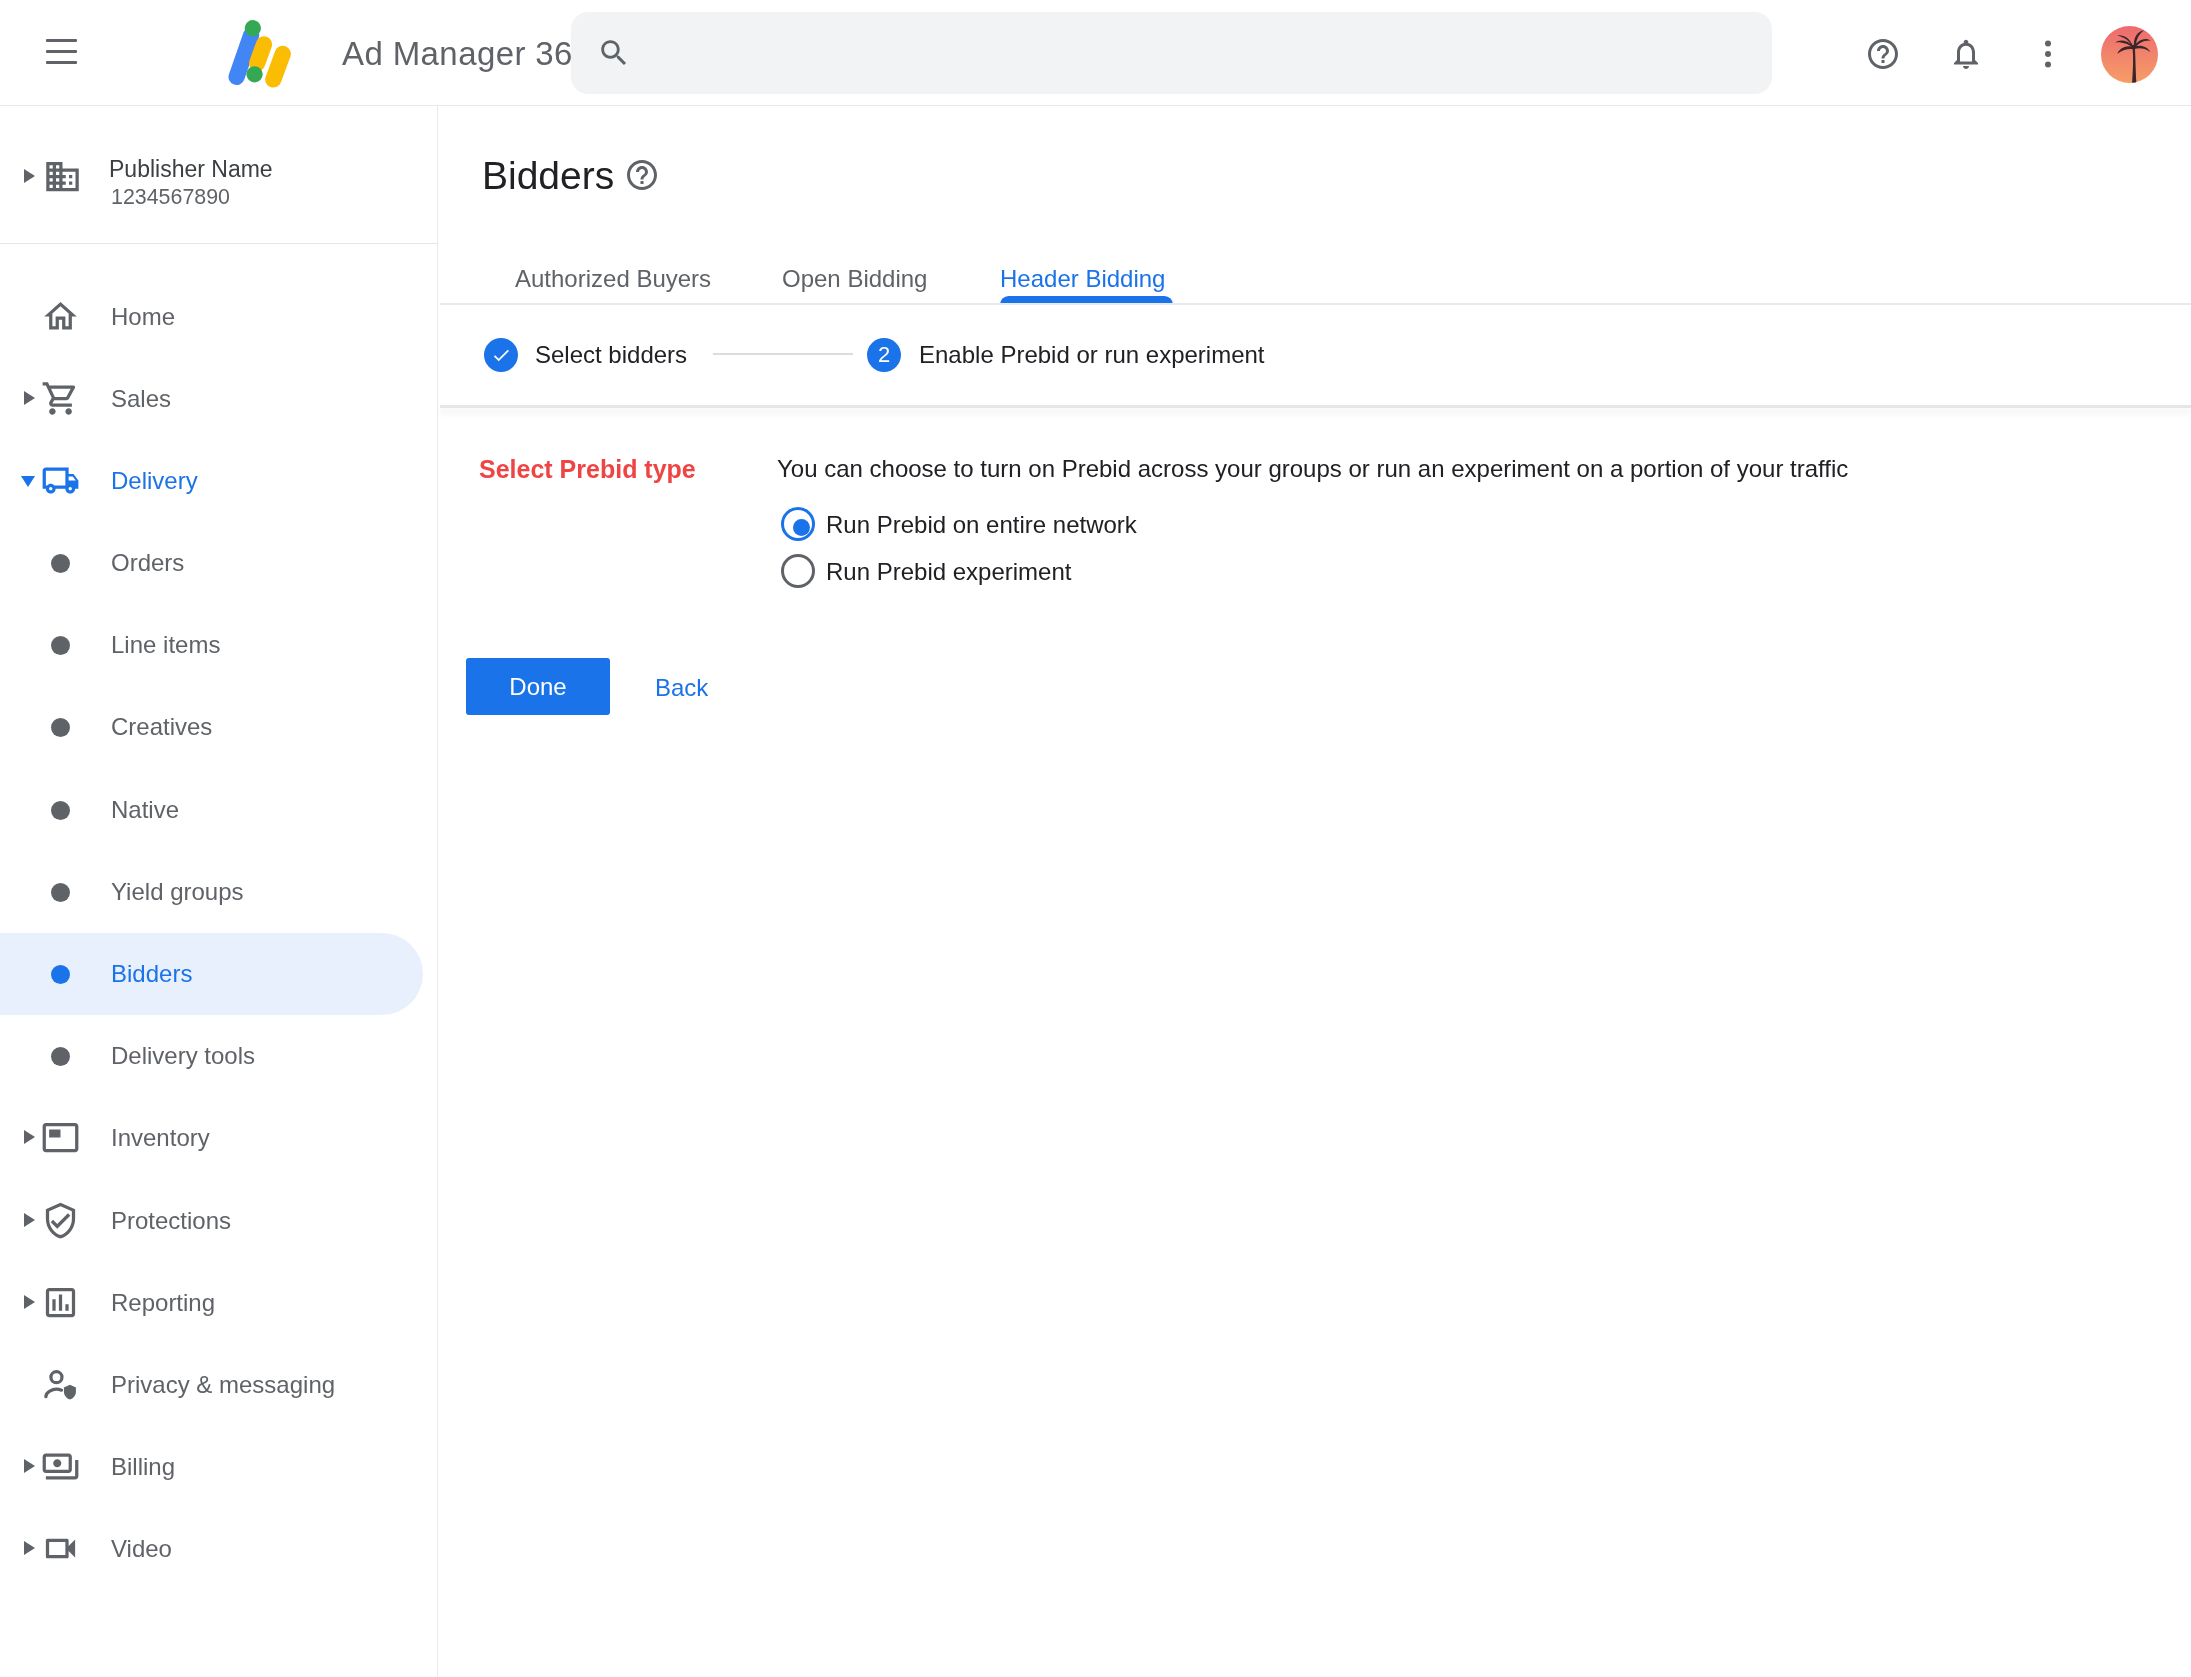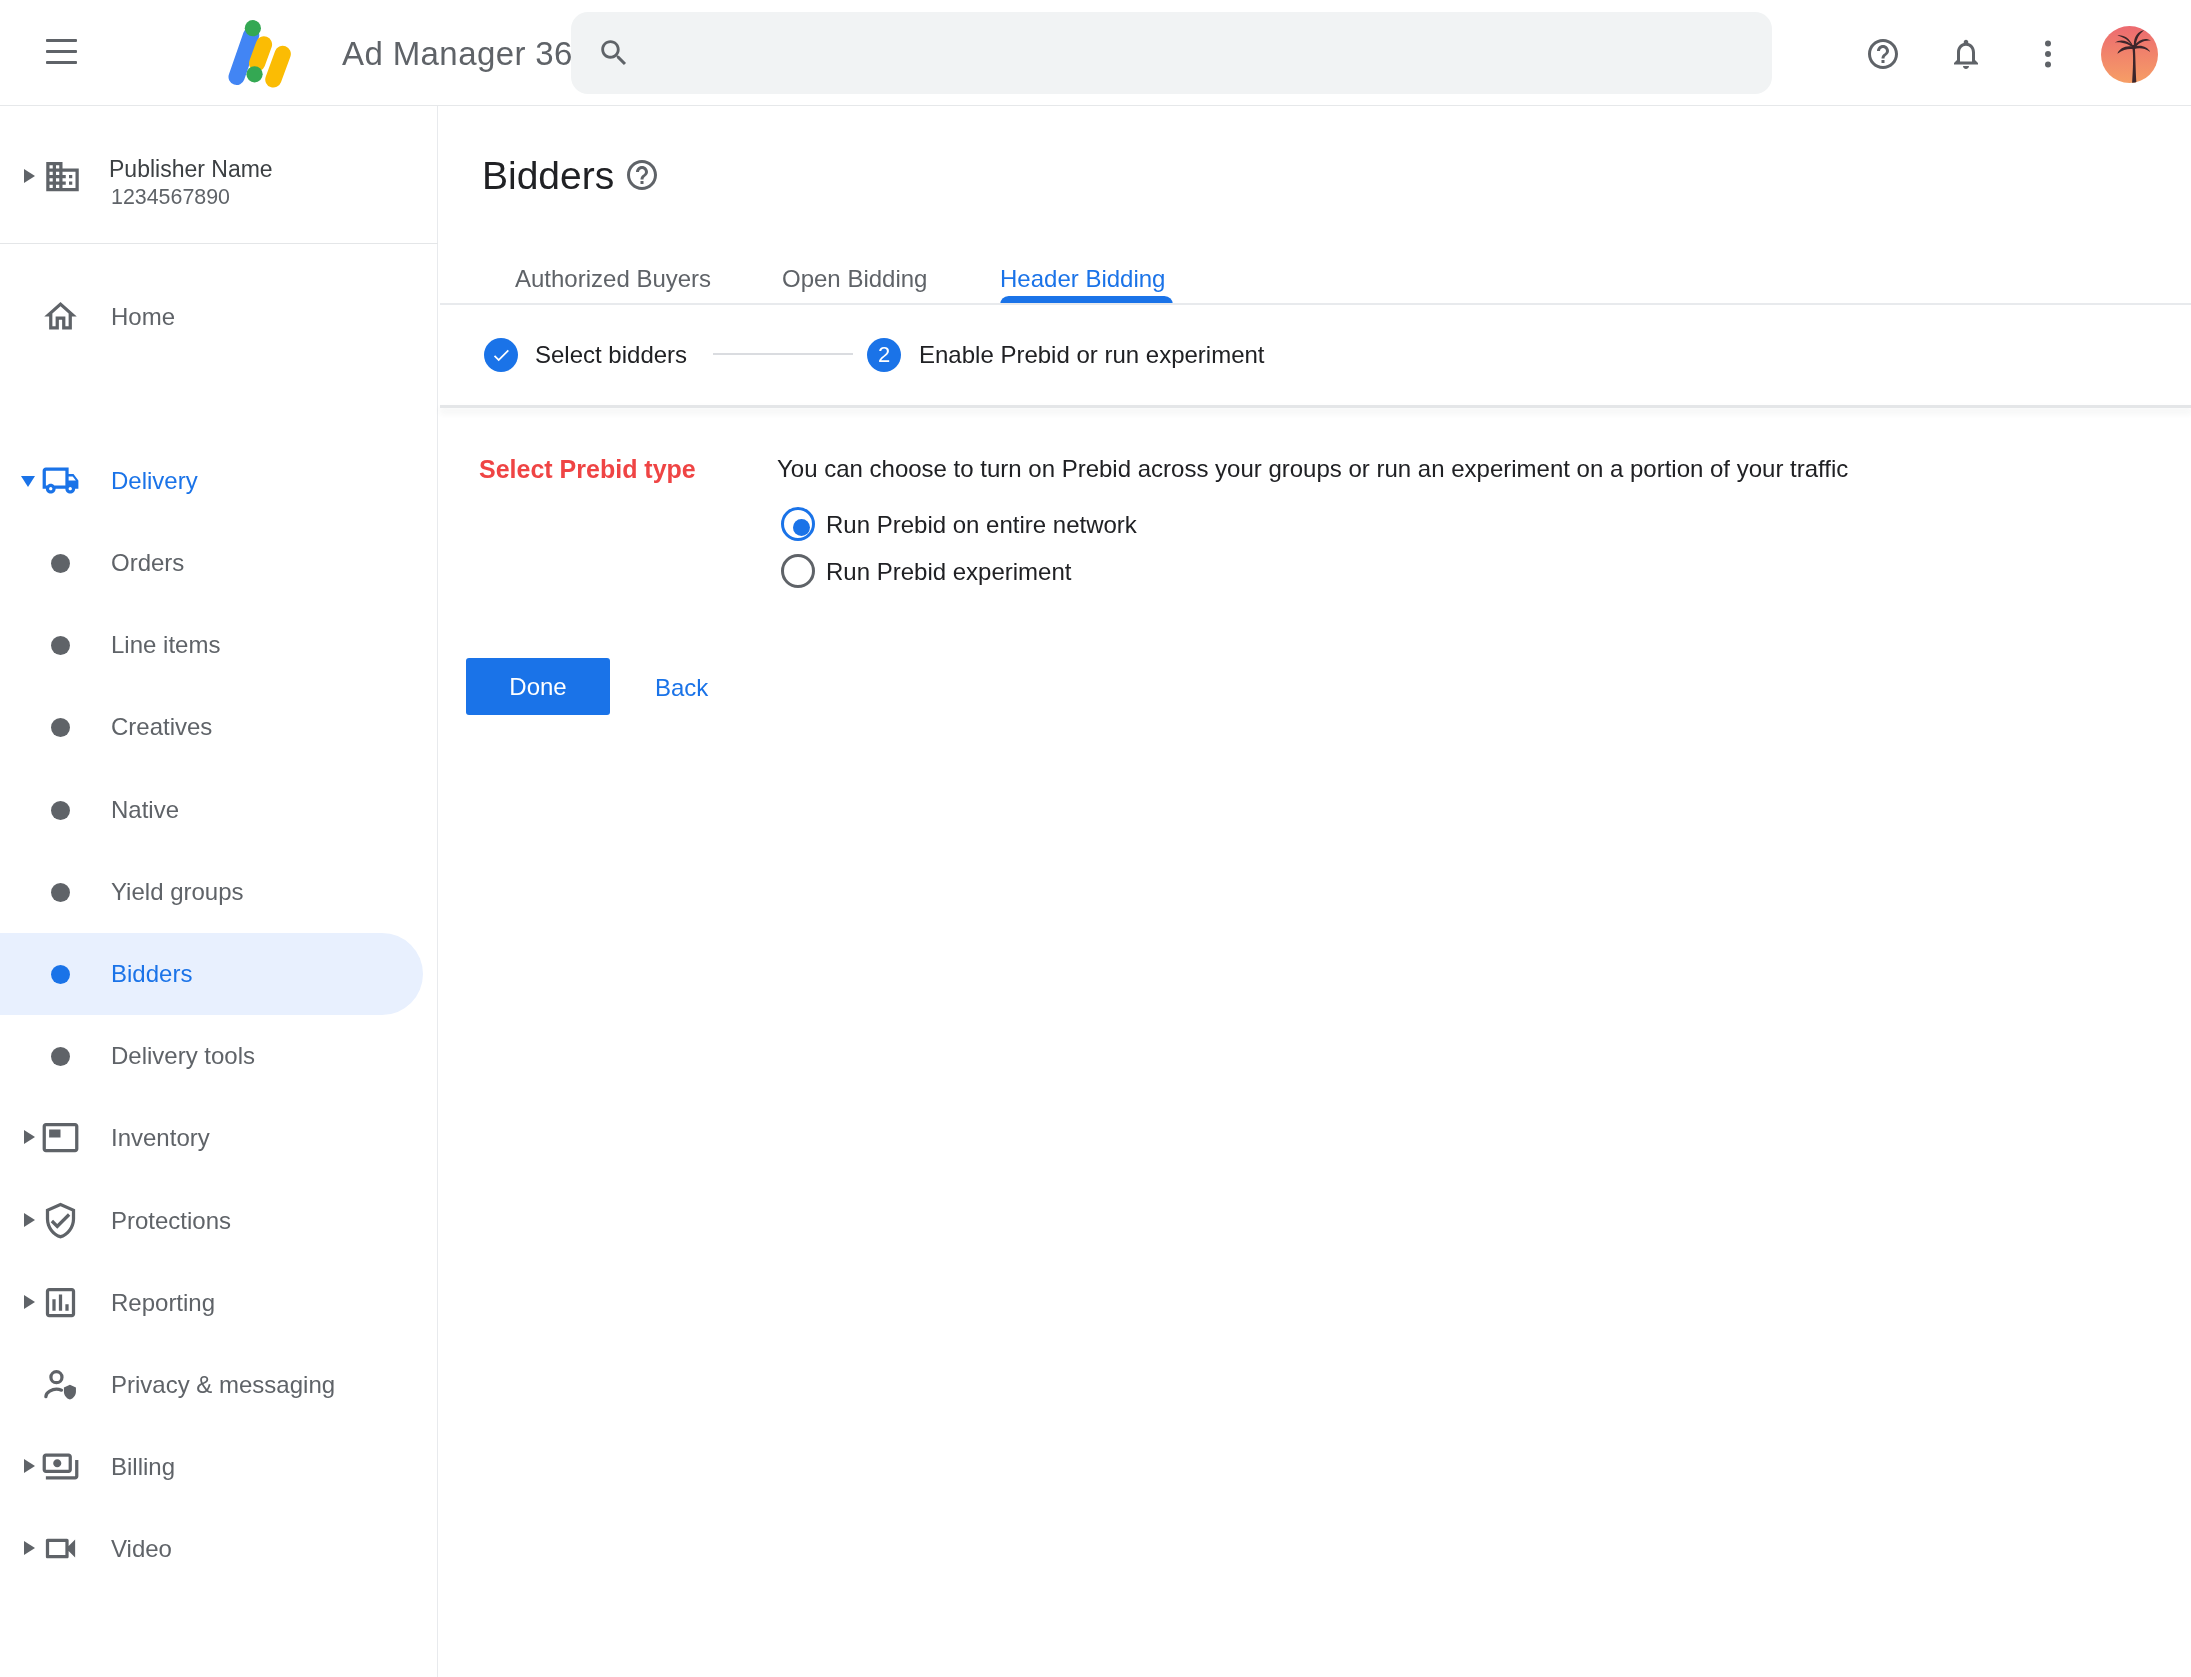--- a/index.html
+++ b/index.html
@@ -144,20 +144,27 @@
       <div class="pub-id">1234567890</div>
     </div>
 
     <div class="side-item" style="top:170px">
       <svg class="s-icon" viewBox="0 0 24 24" fill="#5f6368">
         <path d="M12 5.69l5 4.5V18h-2v-6H9v6H7v-7.81l5-4.5M12 3L2 12h3v8h6v-6h2v6h6v-8h3L12 3z"></path>
       </svg>
       <div class="s-label">Home</div>
     </div>
 
+    <div class="side-item" style="top:252px">
+      <div class="arrow-r"></div>
+      <svg class="s-icon" viewBox="0 0 24 24" fill="#5f6368">
+        <path d="M15.55 13c.75 0 1.41-.41 1.75-1.03l3.58-6.49c.37-.66-.11-1.48-.87-1.48H5.21l-.94-2H1v2h2l3.6 7.59-1.35 2.44C4.52 15.37 5.48 17 7 17h12v-2H7l1.1-2h7.45zM6.16 6h12.15l-2.76 5H8.53L6.16 6zM7 18c-1.1 0-1.99.9-1.99 2S5.9 22 7 22s2-.9 2-2-.9-2-2-2zm10 0c-1.1 0-1.99.9-1.99 2s.89 2 1.99 2 2-.9 2-2-.9-2-2-2z"></path>
+      </svg>
+      <div class="s-label">Sales</div>
+    </div>
 
     <div class="side-item" style="top:334px">
       <div class="arrow-d"></div>
       <svg class="s-icon" viewBox="0 0 24 24" fill="#1a73e8">
         <path d="M20 8h-3V4H3c-1.1 0-2 .9-2 2v11h2c0 1.66 1.34 3 3 3s3-1.34 3-3h6c0 1.66 1.34 3 3 3s3-1.34 3-3h2v-5l-3-4zm-.5 1.5l1.96 2.5H17V9.5h2.5zM6 18c-.55 0-1-.45-1-1s.45-1 1-1 1 .45 1 1-.45 1-1 1zm2.22-3c-.55-.61-1.33-1-2.22-1s-1.67.39-2.22 1H3V6h12v9H8.22zM18 18c-.55 0-1-.45-1-1s.45-1 1-1 1 .45 1 1-.45 1-1 1z"></path>
       </svg>
       <div class="s-label blue">Delivery</div>
     </div>
 
     <div class="side-item" style="top:416px">

